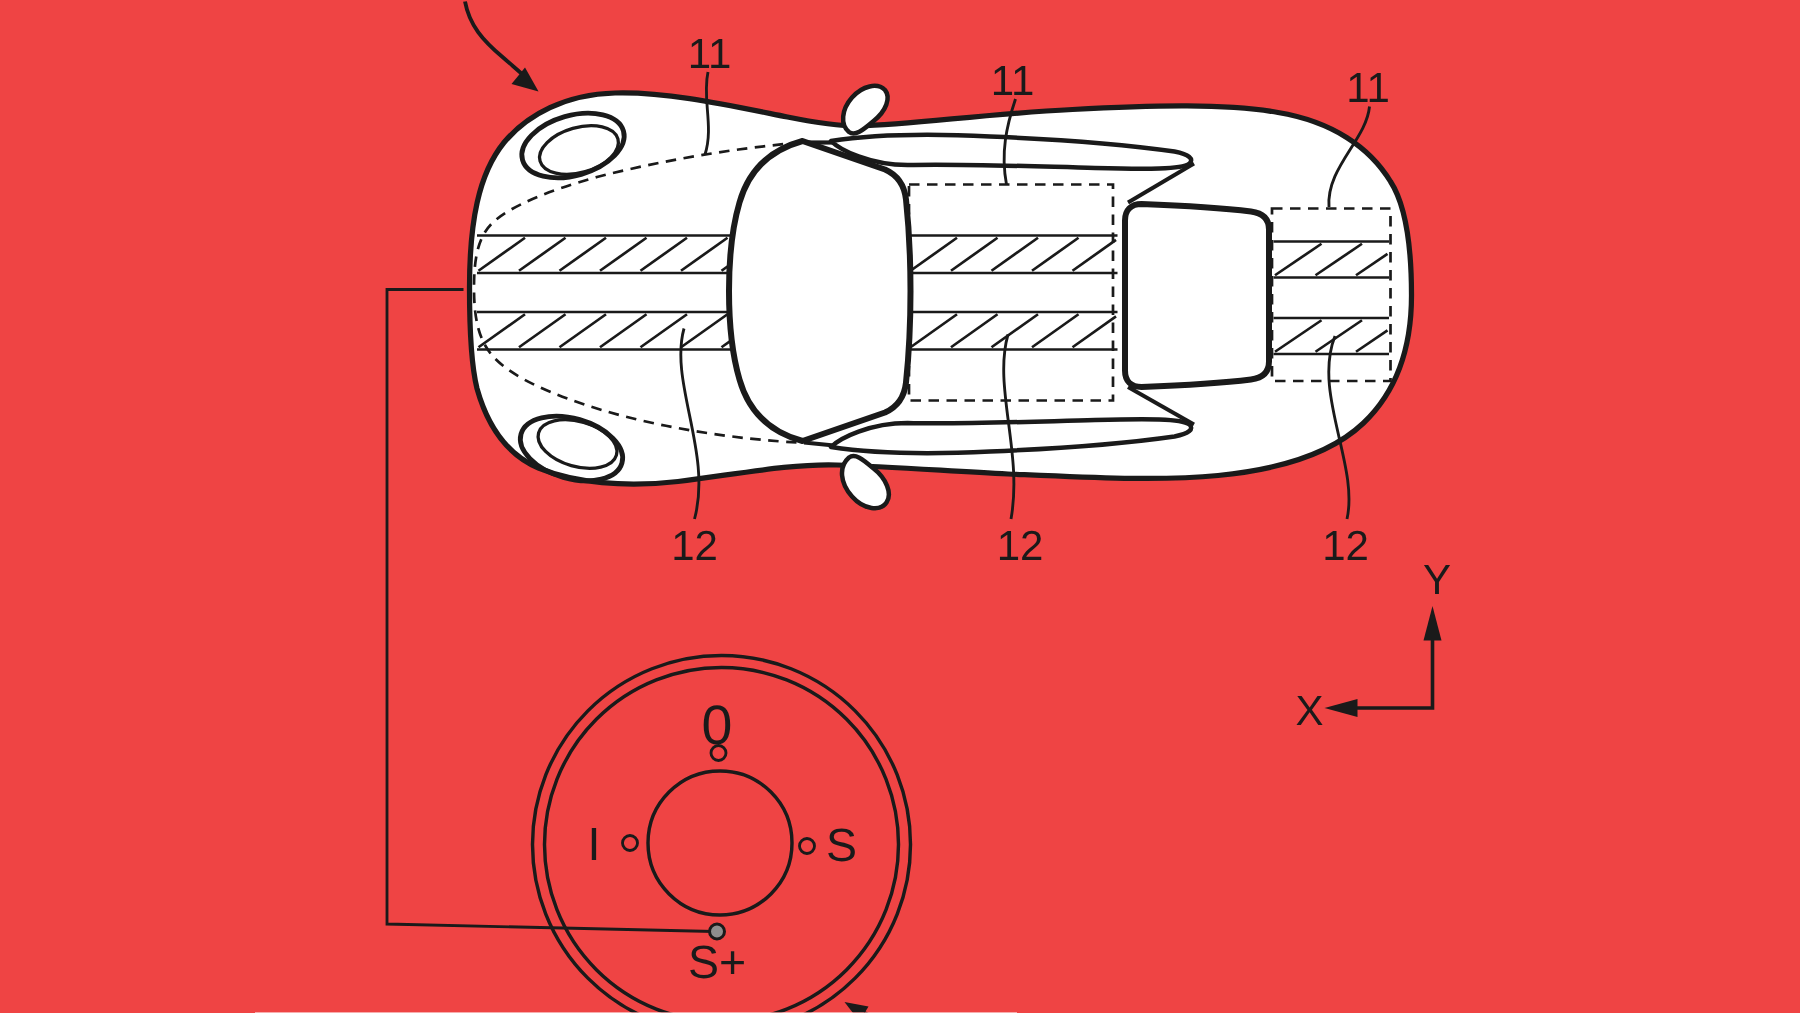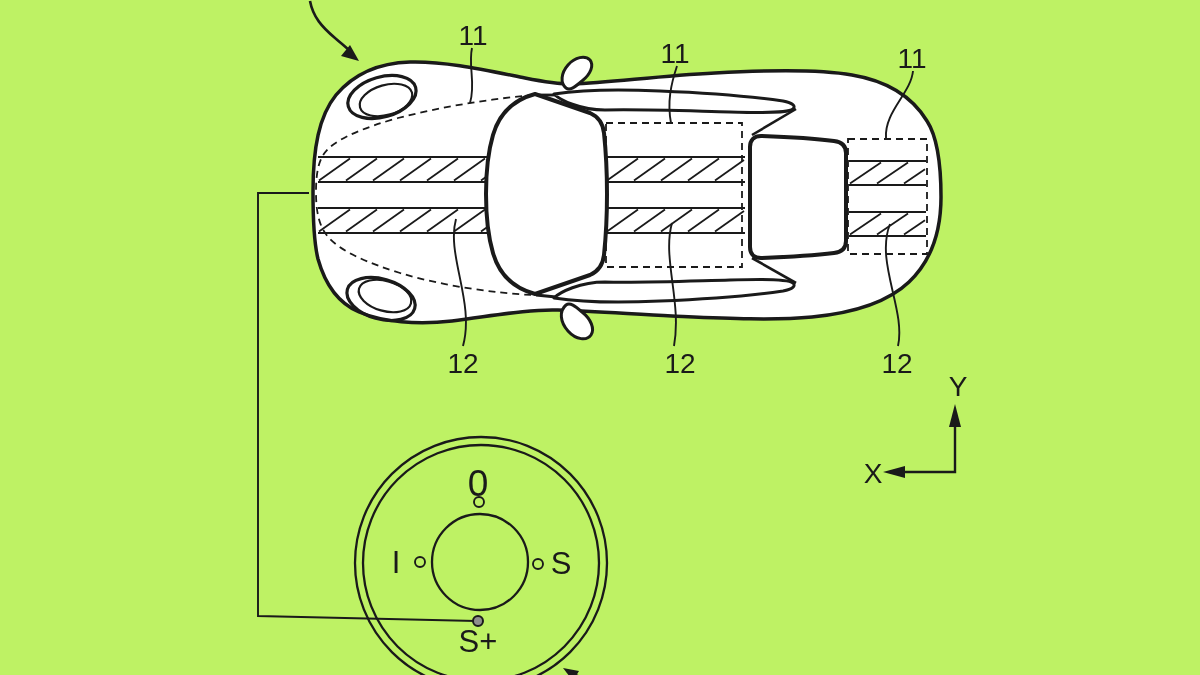--- a/index.html
+++ b/index.html
@@ -1,16 +1,16 @@
 <!DOCTYPE html>
 <html><head>
 <meta charset="utf-8">
 <style>
   html,body{margin:0;padding:0;background:#ffffff;}
-  .canvas{position:relative;width:1200px;height:675px;background:#bef264;overflow:hidden;}
+  .canvas{position:relative;width:1200px;height:675px;background:#ef4444;overflow:hidden;}
   svg{display:block;}
   svg text{font-family:"Liberation Sans","DejaVu Sans",sans-serif;fill:#1a1a1a;}
   .ref-label{font-size:28px;}
   .dial-label{font-size:31px;}
   .dial-label-zero{font-size:37px;}
   .axis-label{font-size:28px;}
   .ink-line{stroke:#1a1a1a;fill:none;}
   .body-line{stroke:#1a1a1a;stroke-width:3.5;fill:#ffffff;stroke-linejoin:round;}
   .glass{stroke:#1a1a1a;stroke-width:4;fill:#ffffff;stroke-linejoin:round;}
   .sliver{stroke:#1a1a1a;stroke-width:3;fill:#ffffff;stroke-linejoin:round;}

